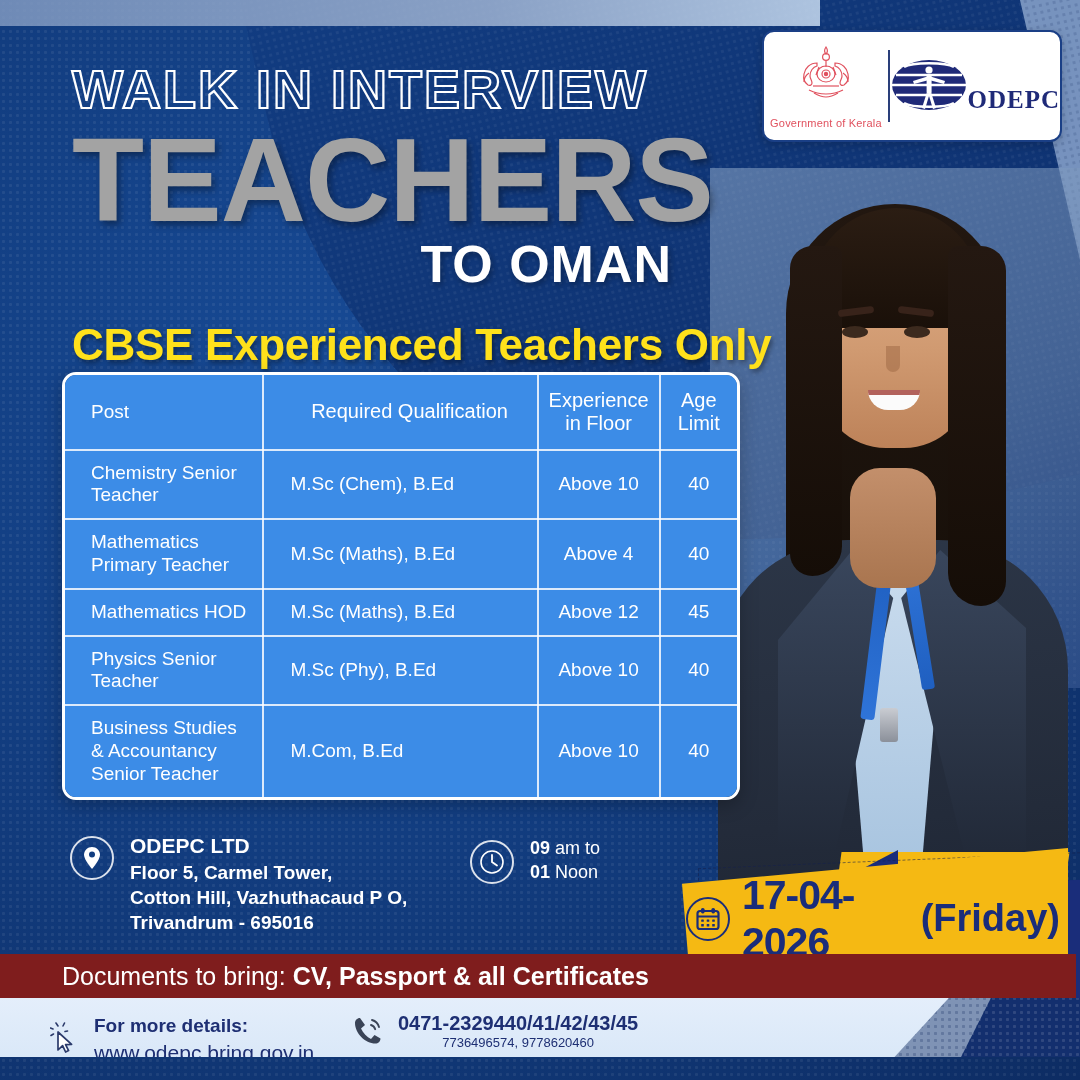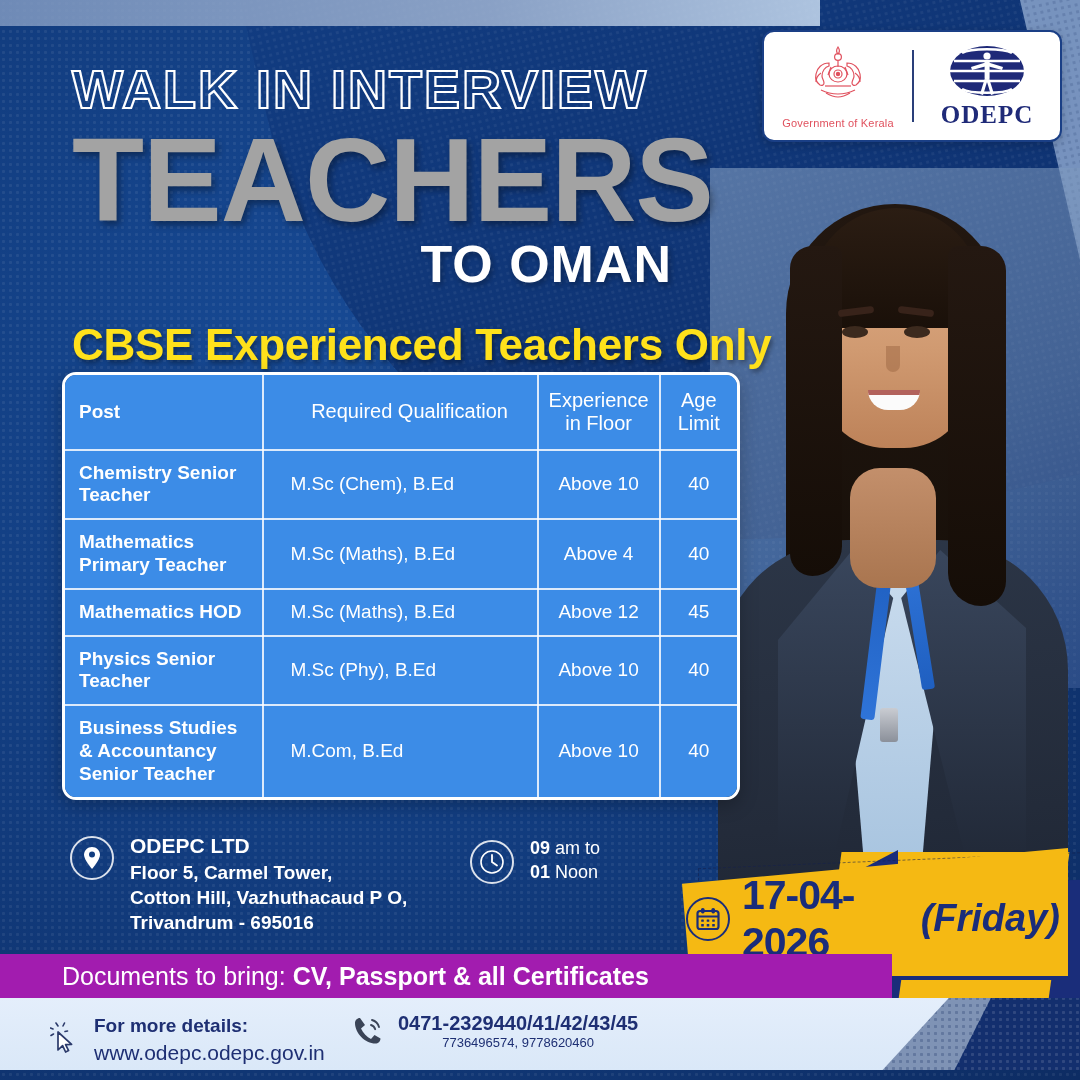--- a/index.html
+++ b/index.html
@@ -219,21 +219,21 @@
     width:300px; height:112px;
     background:#ffffff;
     border:2px solid #1a3f86;
     border-radius:12px;
     display:flex; align-items:center;
     box-shadow:0 3px 10px rgba(0,0,0,.18);
   }
   .logo-kerala{ width:148px; display:flex; flex-direction:column; align-items:center; }
   .logo-kerala .gov-text{ font-size:11px; color:#e0515e; margin-top:16px; letter-spacing:.2px; }
   .logo-div{ width:2px; height:72px; background:#2a3f7a; }
-  .logo-odepc{ flex:1; display:flex; flex-direction:column; align-items:center; }
+  .logo-odepc{ flex:1; display:flex; flex-direction:row; align-items:flex-end; }
   .logo-odepc .od-text{ font-family:"Liberation Serif", serif; font-size:25px; font-weight:700; color:#1f2a78; letter-spacing:1px; margin-top:1px; }
 
   
   .tbl-wrap{
     position:absolute; left:62px; top:372px;
     width:678px;
     border:3px solid #ffffff;
     border-radius:14px;
     overflow:hidden;
     box-shadow:0 5px 18px rgba(0,0,0,.25);
@@ -248,21 +248,21 @@
   th:last-child{ border-right:none; }
   td{
     color:#ffffff; font-size:19px;
     padding:11px 10px;
     border-right:2px solid rgba(255,255,255,.82);
     border-bottom:2px solid rgba(255,255,255,.82);
     line-height:1.2;
   }
   td:last-child{ border-right:none; }
   tbody tr:last-child td{ border-bottom:none; }
-  .c-post{ width:200px; font-weight:700; text-align:left; padding-left:14px; font-size:19px; }
+  .c-post{ width:200px; font-weight:400; text-align:left; padding-left:26px; font-size:19px; }
   .c-qual{ width:278px; text-align:left; padding-left:26px; font-weight:400; }
   .c-exp{ width:122px; text-align:center; font-weight:400; }
   .c-age{ width:78px; text-align:center; font-weight:400; }
 
   
   .info{ position:absolute; left:70px; top:832px; display:flex; align-items:flex-start; }
   .circ-icon{
     width:44px; height:44px; border:2px solid rgba(255,255,255,.85);
     border-radius:50%; display:flex; align-items:center; justify-content:center;
     flex:none; margin-top:4px;
@@ -302,44 +302,44 @@
     display:flex; flex-direction:row; align-items:center; justify-content:center;
   }
   .d-row{ display:flex; align-items:center; margin-left:4px; }
   .d-cal{
     width:44px; height:44px; border:2.5px solid #1a2d7a; border-radius:50%;
     display:flex; align-items:center; justify-content:center; flex:none;
   }
   .d-date{
     font-size:41px; font-weight:700; color:#1a2d7a; letter-spacing:-1px; margin-left:12px;
   }
-  .d-day{ font-size:38px; font-weight:700; color:#1a2d7a; margin-top:-2px;font-style:italic; }
+  .d-day{ font-size:38px; font-weight:700; color:#1a2d7a; margin-top:-2px; }
   .d-acc-bot{
     position:absolute; left:240px; top:190px; width:150px; height:18px;
     background:#f5b913; transform:skewX(-8deg);
   }
   .d-acc-right{
     position:absolute; left:400px; top:130px; width:40px; height:90px;
     background:#1a2d7a;
   }
 
   
   .docs-bar{
-    position:absolute; left:0; top:954px; width:892px; height:44px;
-    background:#a21caf;
+    position:absolute; left:0; top:954px; width:1076px; height:44px;
+    background:#7f1d1d;
     display:flex; align-items:center;
   }
   .docs-txt{
     margin-left:62px; color:#ffffff; font-size:25px; font-weight:400;
   }
   .docs-txt b{ font-weight:700; }
 
   
   .footer{
-    position:absolute; left:0; top:998px; width:1080px; height:72px;
+    position:absolute; left:0; top:998px; width:1080px; height:59px;
     background:linear-gradient(180deg,#e4eefb 0%, #dae8f8 100%);
     overflow:hidden;
   }
   .f-diag1{
     position:absolute; right:-40px; top:-10px; width:300px; height:150px;
     background:#7f93b5;
     clip-path:polygon(46% 0%, 100% 0%, 100% 100%, 0% 100%);
   }
   .f-diag1 .dots{
     position:absolute; inset:0;
@@ -579,21 +579,21 @@
           <path d="M8 4 L6 1"></path>
             <path d="M3 7 L0.5 6"></path>
             <path d="M13 4 L14.5 1"></path>
           <path d="M3.5 12 L1 13.5"></path>
             <path d="M15 9.5 L17.5 9"></path>
         </g>
         <path d="M8 10 L8 28 L12.6 23.6 L15.6 30 L18.6 28.6 L15.6 22.6 L21.6 22.4 Z" fill="#ffffff" stroke="#2b3a6b" stroke-width="1.7" stroke-linejoin="round"></path>
       </svg>
       <div class="f-text">
         <div class="b1">For more details:</div>
-        <div class="b2">www.odepc.odepc.gov.in</div>
+        <div class="b2">www.odepc.bring.gov.in</div>
       </div>
     </div>
 
     <div class="f-item f-phone">
       <svg width="34" height="34" viewBox="0 0 34 34">
         <path d="M8 4 C5 4 3 6.5 3 9 C3 19 13 29.5 23.5 29.5 C26 29.5 28.5 27.5 28.5 24.5 L22.5 21 L19 25 C15 23 11 19 9 14.5 L13 11 Z" fill="#3a4457"></path>
         <g stroke="#3a4457" fill="none" stroke-width="1.9" stroke-linecap="round">
           <path d="M20 6 C23.5 7 26 9.5 27 13"></path>
           <path d="M19 11 C21 11.6 22.6 13.2 23.2 15.2"></path>
         </g>

